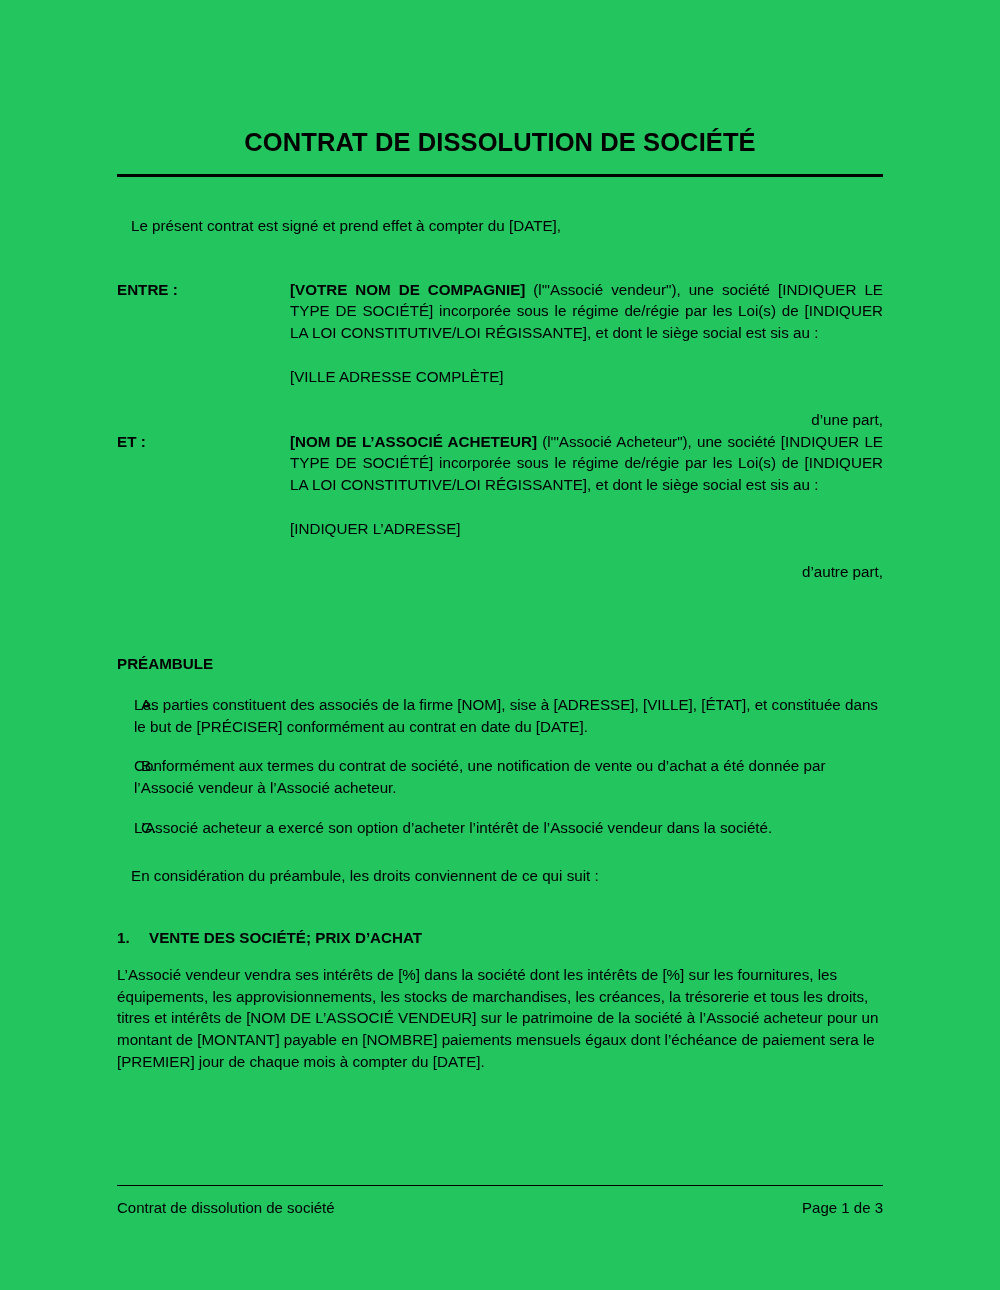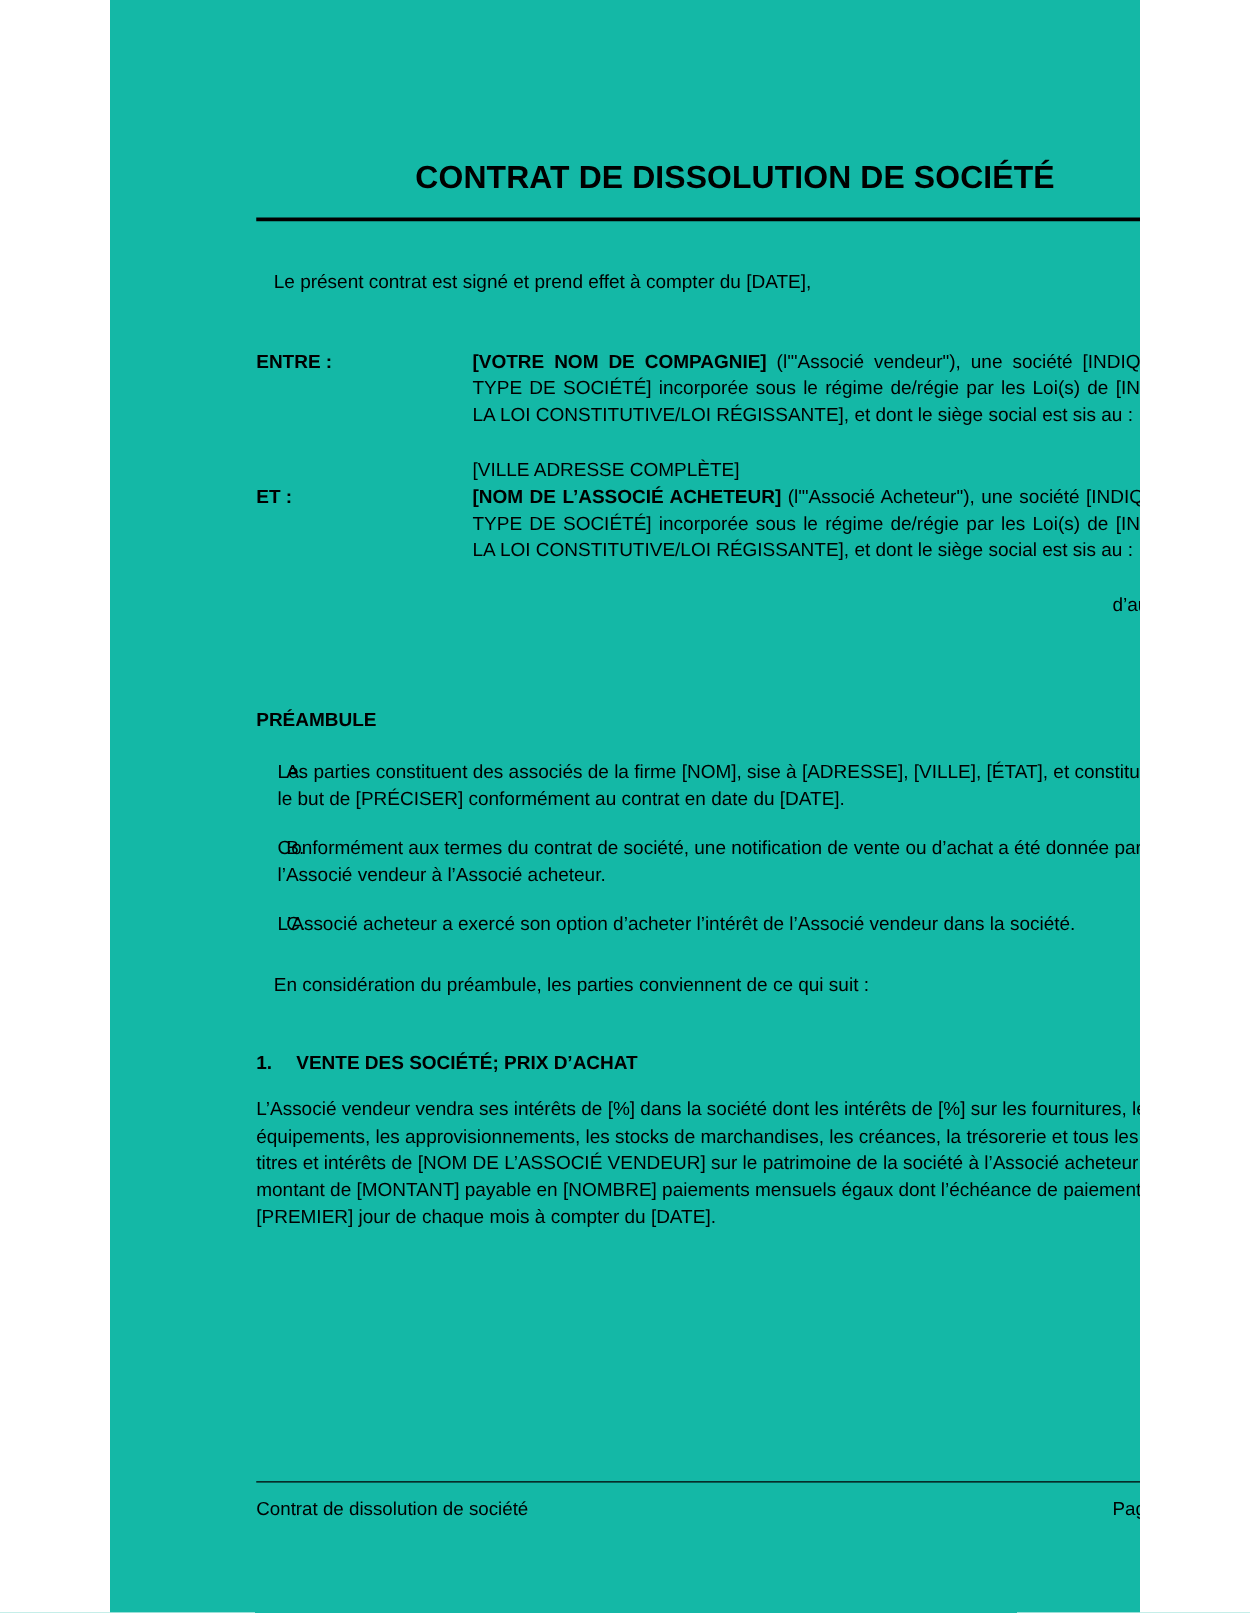--- a/index.html
+++ b/index.html
@@ -8,24 +8,24 @@
     padding: 0;
     background: #ffffff;
   }
   body {
     font-family: "Liberation Sans", sans-serif;
     color: #000000;
     -webkit-font-smoothing: antialiased;
   }
   .page {
     position: relative;
-    width: 824px;
+    width: 1000px;
     height: 1290px;
     margin: 0 auto;
-    background: #14b8a6;
+    background: #22c55e;
     overflow: hidden;
     box-sizing: border-box;
   }
   .content {
     position: absolute;
     left: 117px;
     top: 0;
     width: 766px;
   }
 
@@ -185,25 +185,27 @@
 
     <p class="para intro">Le présent contrat est signé et prend effet à compter du [DATE],</p>
 
     <div class="party-block party-entre">
       <div class="party-label">ENTRE :</div>
       <div class="party-body">
         <span class="strong">[VOTRE NOM DE COMPAGNIE]</span><span> (l'"Associé vendeur"), une société [INDIQUER LE TYPE DE SOCIÉTÉ] incorporée sous le régime de/régie par les Loi(s) de [INDIQUER LA LOI CONSTITUTIVE/LOI RÉGISSANTE], et dont le siège social est sis au :</span>
         <div class="party-address">[VILLE ADRESSE COMPLÈTE]</div>
       </div>
     </div>
+    <div class="party-side">d’une part,</div>
 
     <div class="party-block party-et">
       <div class="party-label">ET :</div>
       <div class="party-body">
         <span class="strong">[NOM DE L’ASSOCIÉ ACHETEUR]</span><span> (l'"Associé Acheteur"), une société [INDIQUER LE TYPE DE SOCIÉTÉ] incorporée sous le régime de/régie par les Loi(s) de [INDIQUER LA LOI CONSTITUTIVE/LOI RÉGISSANTE], et dont le siège social est sis au :</span>
+        <div class="party-address">[INDIQUER L’ADRESSE]</div>
       </div>
     </div>
     <div class="party-side">d’autre part,</div>
 
     <div class="section-heading preambule-heading">PRÉAMBULE</div>
 
     <ul class="lettered-list">
       <li class="lettered-item">
         <span class="marker">A.</span>
         <span class="item-text">Les parties constituent des associés de la firme [NOM], sise à [ADRESSE], [VILLE], [ÉTAT], et constituée dans le but de [PRÉCISER] conformément au contrat en date du [DATE].</span>
@@ -211,21 +213,21 @@
       <li class="lettered-item">
         <span class="marker">B.</span>
         <span class="item-text">Conformément aux termes du contrat de société, une notification de vente ou d’achat a été donnée par l’Associé vendeur à l’Associé acheteur.</span>
       </li>
       <li class="lettered-item">
         <span class="marker">C.</span>
         <span class="item-text">L’Associé acheteur a exercé son option d’acheter l’intérêt de l’Associé vendeur dans la société.</span>
       </li>
     </ul>
 
-    <p class="para consideration">En considération du préambule, les parties conviennent de ce qui suit :</p>
+    <p class="para consideration">En considération du préambule, les droits conviennent de ce qui suit :</p>
 
     <div class="numbered-heading">
       <span class="num">1.</span>
       <span>VENTE DES SOCIÉTÉ; PRIX D’ACHAT</span>
     </div>
 
     <p class="body-para">L’Associé vendeur vendra ses intérêts de [%] dans la société dont les intérêts de [%] sur les fournitures, les équipements, les approvisionnements, les stocks de marchandises, les créances, la trésorerie et tous les droits, titres et intérêts de [NOM DE L’ASSOCIÉ VENDEUR] sur le patrimoine de la société à l’Associé acheteur pour un montant de [MONTANT] payable en [NOMBRE] paiements mensuels égaux dont l’échéance de paiement sera le [PREMIER] jour de chaque mois à compter du [DATE].</p>
 
   </div>
 

